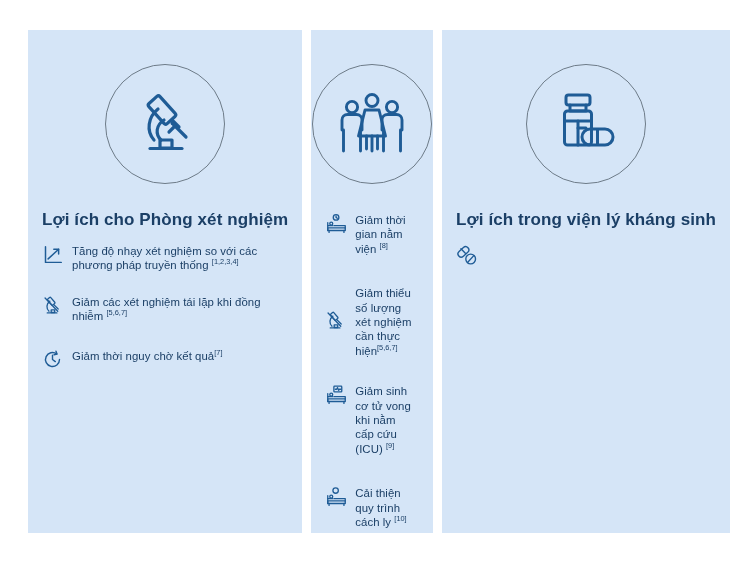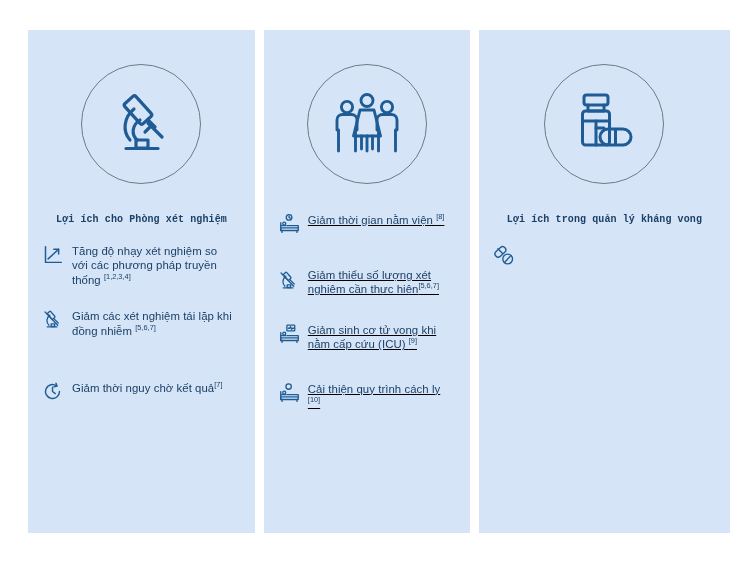--- a/index.html
+++ b/index.html
@@ -52,27 +52,26 @@
     display: flex;
     align-items: center;
     justify-content: center;
     box-sizing: border-box;
   }
   .icon-circle svg {
     display: block;
   }
   .panel-heading {
     color: #1b3f66;
-    font-size: 10px;
+    font-size: 17px;
     line-height: 15px;
     letter-spacing: 0.1px;
-    padding: 0 28px;
+    padding: 0 14px;
     margin: 0 0 16px 0;
     white-space: nowrap;
-    font-family: Liberation Mono, monospace;
   }
   .items {
     padding: 0 20px 0 14px;
     margin: 0;
     list-style: none;
   }
   .item {
     display: flex;
     align-items: flex-start;
     margin-bottom: 21px;
@@ -95,22 +94,22 @@
     letter-spacing: 0.05px;
     padding-top: 1px;
   }
   .cite {
     font-size: 7.4px;
     vertical-align: super;
     line-height: 0;
     letter-spacing: 0;
   }
   
-  .panel.col1 .items .item:nth-child(2) { margin-bottom: 42px; }
-  .panel.col2 .items .item { margin-bottom: 29px; text-decoration: underline; }
+  .panel.col1 .items .item:nth-child(2) { margin-bottom: 24px; }
+  .panel.col2 .items .item { margin-bottom: 29px; }
   .panel.col2 .items .item:nth-child(2) { margin-bottom: 25px; align-items: center; }
   .panel.col3 .items .item { margin-bottom: 24px; }
 </style>
 </head>
 <body>
 
 <div id="infographic">
   <div class="columns">
 
     <section class="panel col1">
@@ -257,21 +256,21 @@
             <path d="M21 17 v6 h16 v-6"></path>
             <rect x="15.5" y="23" width="27" height="34" rx="3"></rect>
             <path d="M15.5 33 h27"></path>
             <path d="M29 33 v24"></path>
             <path d="M29 40 h8"></path>
             <rect x="33" y="41" width="31" height="16" rx="8"></rect>
             <path d="M48.5 41.6 v14.8"></path>
           </svg>
         </div>
       </div>
-      <h2 class="panel-heading">Lợi ích trong quản lý kháng vong</h2>
+      <h2 class="panel-heading">Lợi ích trong viện lý kháng sinh</h2>
       <ul class="items">
         <li class="item">
           <span class="item-icon">
             <svg width="22" height="22" viewBox="0 0 24 24" fill="none" stroke="#1f5c96" stroke-width="1.5" stroke-linecap="round" stroke-linejoin="round">
               <rect x="1.4" y="5.2" width="13.4" height="7" rx="3.5" transform="rotate(-42 8 8.7)"></rect>
               <path d="M5.4 5.2 L10.2 10"></path>
               <circle cx="16" cy="16.4" r="5.3"></circle>
               <path d="M12.6 20.2 L19.4 12.7"></path>
             </svg>
           </span>

